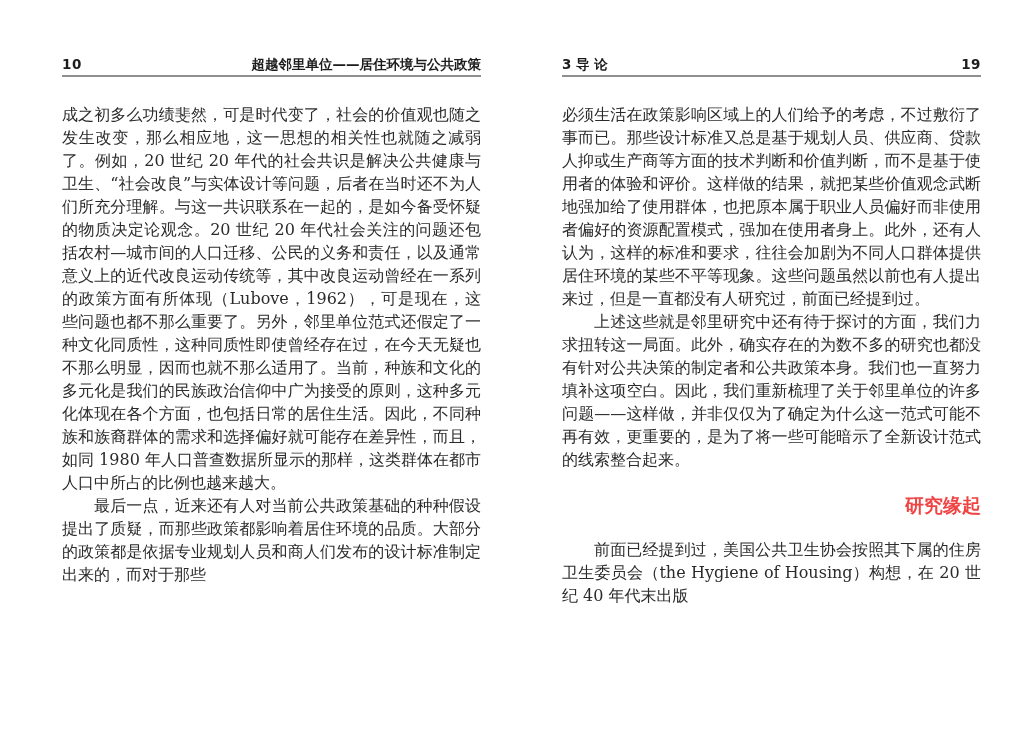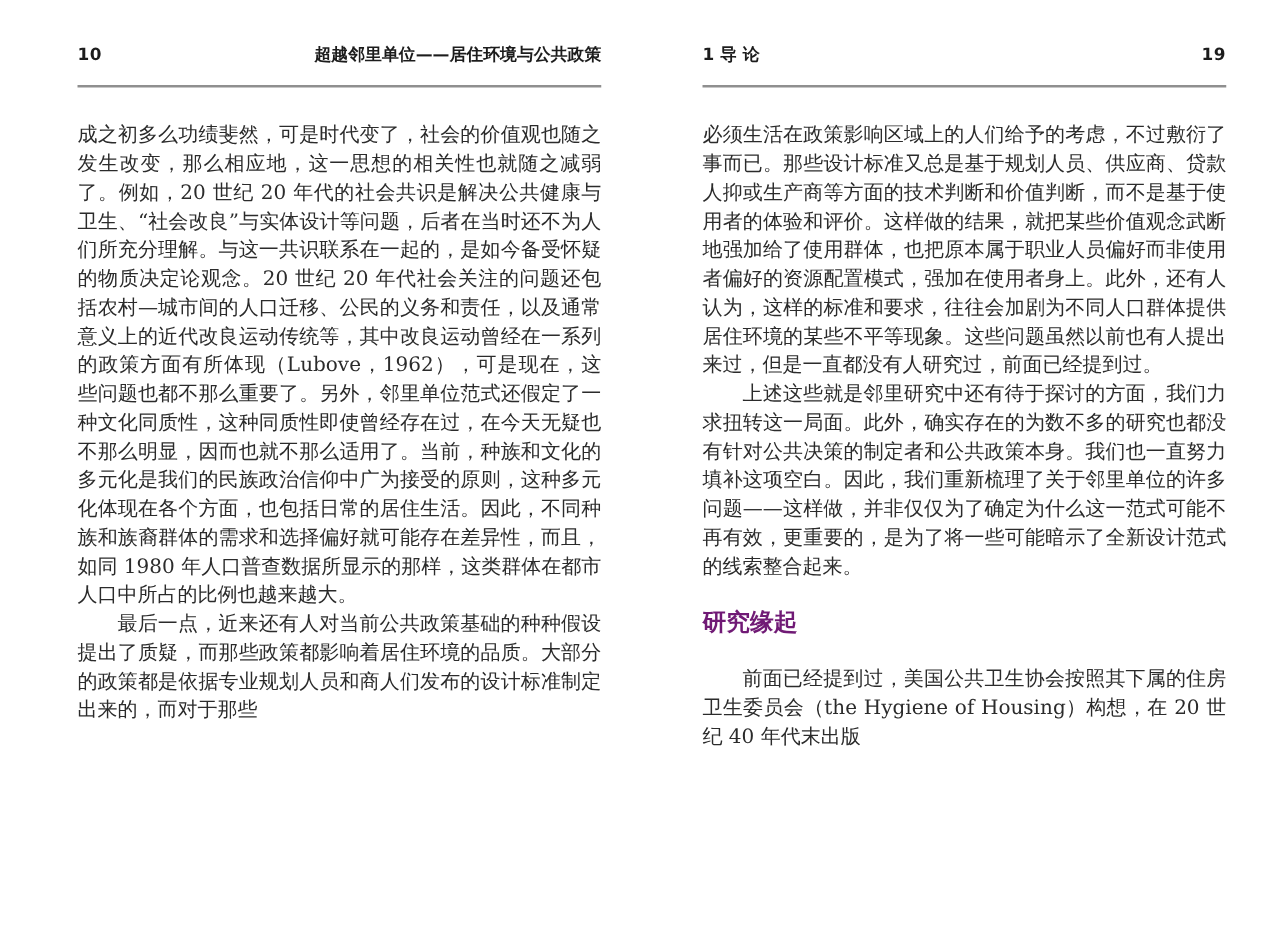--- a/index.html
+++ b/index.html
@@ -18,25 +18,25 @@
   }
   .page {
     position: absolute;
     top: 0;
     width: 419px;
   }
   .page-left  { left: 62px; }
   .page-right { left: 562px; }
 
   .page-header {
-    margin-top: 37px;
+    margin-top: 57px;
     display: flex;
     justify-content: space-between;
     border-bottom: 2px solid #8f8f8f;
-    padding-bottom: 16px;
+    padding-bottom: 3px;
     font-family: "DejaVu Sans", sans-serif;
     font-weight: bold;
     font-size: 13.5px;
     color: #1c1c1c;
     line-height: 1.1;
   }
   .page-header .folio { letter-spacing: 0.5px; }
 
   .page-body {
     margin-top: 26px;
@@ -48,45 +48,45 @@
   .page-body p {
     margin: 0;
     padding: 0;
   }
   .page-body p.indent { text-indent: 2em; }
 
   .section-heading {
     font-family: "DejaVu Sans", sans-serif;
     font-weight: bold;
     font-size: 19px;
-    color: #701a75;
+    color: #ef4444;
     margin: 23px 0 21px 0;
     line-height: 1.2;
-    text-align: left;
+    text-align: right;
   }
 </style>
 </head>
 <body>
 
 <div class="spread">
 
   <div class="page page-left">
     <div class="page-header">
       <span class="folio">10</span>
       <span class="running-title">超越邻里单位——居住环境与公共政策</span>
     </div>
     <div class="page-body">
       <p>成之初多么功绩斐然，可是时代变了，社会的价值观也随之发生改变，那么相应地，这一思想的相关性也就随之减弱了。例如，20 世纪 20 年代的社会共识是解决公共健康与卫生、“社会改良”与实体设计等问题，后者在当时还不为人们所充分理解。与这一共识联系在一起的，是如今备受怀疑的物质决定论观念。20 世纪 20 年代社会关注的问题还包括农村—城市间的人口迁移、公民的义务和责任，以及通常意义上的近代改良运动传统等，其中改良运动曾经在一系列的政策方面有所体现（Lubove，1962），可是现在，这些问题也都不那么重要了。另外，邻里单位范式还假定了一种文化同质性，这种同质性即使曾经存在过，在今天无疑也不那么明显，因而也就不那么适用了。当前，种族和文化的多元化是我们的民族政治信仰中广为接受的原则，这种多元化体现在各个方面，也包括日常的居住生活。因此，不同种族和族裔群体的需求和选择偏好就可能存在差异性，而且，如同 1980 年人口普查数据所显示的那样，这类群体在都市人口中所占的比例也越来越大。</p>
       <p class="indent">最后一点，近来还有人对当前公共政策基础的种种假设提出了质疑，而那些政策都影响着居住环境的品质。大部分的政策都是依据专业规划人员和商人们发布的设计标准制定出来的，而对于那些</p>
     </div>
   </div>
 
   <div class="page page-right">
     <div class="page-header">
-      <span class="running-title">1 导 论</span>
+      <span class="running-title">3 导 论</span>
       <span class="folio">19</span>
     </div>
     <div class="page-body">
       <p>必须生活在政策影响区域上的人们给予的考虑，不过敷衍了事而已。那些设计标准又总是基于规划人员、供应商、贷款人抑或生产商等方面的技术判断和价值判断，而不是基于使用者的体验和评价。这样做的结果，就把某些价值观念武断地强加给了使用群体，也把原本属于职业人员偏好而非使用者偏好的资源配置模式，强加在使用者身上。此外，还有人认为，这样的标准和要求，往往会加剧为不同人口群体提供居住环境的某些不平等现象。这些问题虽然以前也有人提出来过，但是一直都没有人研究过，前面已经提到过。</p>
       <p class="indent">上述这些就是邻里研究中还有待于探讨的方面，我们力求扭转这一局面。此外，确实存在的为数不多的研究也都没有针对公共决策的制定者和公共政策本身。我们也一直努力填补这项空白。因此，我们重新梳理了关于邻里单位的许多问题——这样做，并非仅仅为了确定为什么这一范式可能不再有效，更重要的，是为了将一些可能暗示了全新设计范式的线索整合起来。</p>
       <h2 class="section-heading">研究缘起</h2>
       <p class="indent">前面已经提到过，美国公共卫生协会按照其下属的住房卫生委员会（the Hygiene of Housing）构想，在 20 世纪 40 年代末出版</p>
     </div>
   </div>
 

